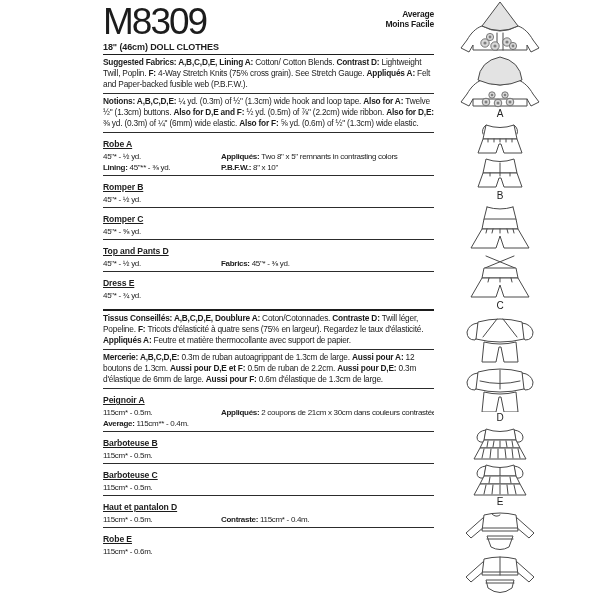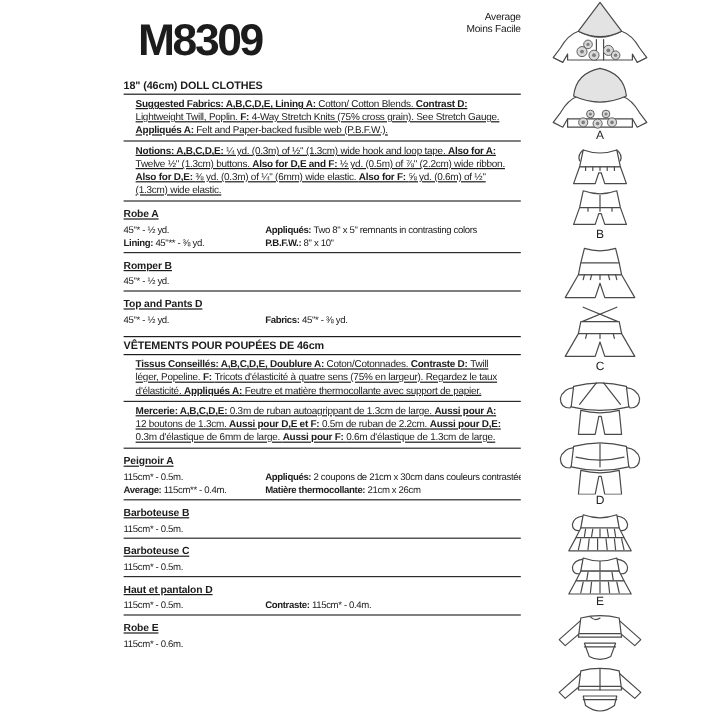--- a/index.html
+++ b/index.html
@@ -2,27 +2,27 @@
 <html><head>
 <meta charset="utf-8">
 <style>
   html,body{margin:0;padding:0;background:#ffffff;}
   .page{
     position:relative;width:600px;height:600px;background:#ffffff;overflow:hidden;
     font-family:"Liberation Sans","DejaVu Sans",sans-serif;color:#1c1c1c;
   }
   .main{position:absolute;left:103px;top:4px;width:331px;}
   .hdr{display:flex;justify-content:space-between;align-items:flex-start;}
-  .pnum{font-size:37px;font-weight:bold;letter-spacing:-2px;line-height:36px;margin:12px;}
-  .diff{text-align:right;font-weight:normal;font-size:8.5px;line-height:10px;padding-top:5px;letter-spacing:-0.2px;}
+  .pnum{font-size:37px;font-weight:normal;letter-spacing:-2px;line-height:36px;margin:0;}
+  .diff{text-align:right;font-weight:bold;font-size:8.5px;line-height:10px;padding-top:5px;letter-spacing:-0.2px;}
   .doc-title{font-weight:bold;font-size:9px;letter-spacing:-0.1px;margin-top:2px;padding-bottom:2px;}
   hr{border:none;border-top:1px solid #2c2c2c;margin:0;}
   hr.thick{border-top:1.6px solid #1d1d1d;}
   hr.fr-top{margin-top:8px;border-top:1.4px solid #1d1d1d;}
-  .para{font-size:8.3px;line-height:11px;letter-spacing:-0.2px;margin:2px 10px 3px;text-decoration:underline;}
+  .para{font-size:8.3px;line-height:11px;letter-spacing:-0.2px;margin:2px 0 3px;}
   .b{font-weight:bold;}
   .sec-name{font-weight:bold;font-size:8.6px;letter-spacing:-0.1px;text-decoration:underline;display:inline-block;margin:2px 0 0;line-height:11px;}
   .sec-rows{margin-bottom:2px;}
   .sec-row{display:flex;font-size:8px;line-height:11px;letter-spacing:-0.3px;}
   .cell.left{flex:0 0 118px;}
   .cell.right{flex:1;white-space:nowrap;overflow:hidden;}
   
   .art{position:absolute;left:435px;top:0;width:130px;display:flex;flex-direction:column;align-items:center;}
   .fig{display:flex;flex-direction:column;align-items:center;}
   .fig svg{display:block;}
@@ -75,55 +75,73 @@
     <hr>
     <div class="sec-name">Romper B</div>
     <div class="sec-rows">
             <div class="sec-row">
               <div class="cell left"><span>45"* - ½ yd.</span></div>
               <div class="cell right"></div>
             </div>
           </div>
   </div>
 
+  <div class="sec">
+    <hr>
+    <div class="sec-name">Romper C</div>
+    <div class="sec-rows">
+            <div class="sec-row">
+              <div class="cell left"><span>45"* - ⅝ yd.</span></div>
+              <div class="cell right"></div>
+            </div>
+          </div>
+  </div>
 
   <div class="sec">
     <hr>
     <div class="sec-name">Top and Pants D</div>
     <div class="sec-rows">
             <div class="sec-row">
               <div class="cell left"><span>45"* - ½ yd.</span></div>
               <div class="cell right"><span class="b">Fabrics: </span><span>45"* - ⅜ yd.</span></div>
             </div>
           </div>
   </div>
 
+  <div class="sec">
+    <hr>
+    <div class="sec-name">Dress E</div>
+    <div class="sec-rows">
+            <div class="sec-row">
+              <div class="cell left"><span>45"* - ¾ yd.</span></div>
+              <div class="cell right"></div>
+            </div>
+          </div>
+  </div>
 
 </div>
 
     <hr class="fr-top">
-    <div class="doc-title">VÊTEMENTS POUR POUPÉES DE 46cm</div>
     <hr class="thick">
 
     <p class="para"><span class="b">Tissus Conseillés: A,B,C,D,E, Doublure A: </span><span>Coton/Cotonnades. </span><span class="b">Contraste D: </span><span>Twill léger, Popeline. </span><span class="b">F: </span><span>Tricots d'élasticité à quatre sens (75% en largeur). Regardez le taux d'élasticité. </span><span class="b">Appliqués A: </span><span>Feutre et matière thermocollante avec support de papier.</span></p>
     <hr>
     <p class="para"><span class="b">Mercerie: A,B,C,D,E: </span><span>0.3m de ruban autoagrippant de 1.3cm de large. </span><span class="b">Aussi pour A: </span><span>12 boutons de 1.3cm. </span><span class="b">Aussi pour D,E et F: </span><span>0.5m de ruban de 2.2cm. </span><span class="b">Aussi pour D,E: </span><span>0.3m d'élastique de 6mm de large. </span><span class="b">Aussi pour F: </span><span>0.6m d'élastique de 1.3cm de large.</span></p>
 
     <div>
   <div class="sec">
     <hr>
     <div class="sec-name">Peignoir A</div>
     <div class="sec-rows">
             <div class="sec-row">
               <div class="cell left"><span>115cm* - 0.5m.</span></div>
               <div class="cell right"><span class="b">Appliqués: </span><span>2 coupons de 21cm x 30cm dans couleurs contrastées</span></div>
             </div>
             <div class="sec-row">
               <div class="cell left"><span class="b">Average: </span><span>115cm** - 0.4m.</span></div>
-              <div class="cell right"><span class="b">Matière thermocollante: </span><span>21cm x 26cm</span></div>
             </div>
           </div>
   </div>
 
   <div class="sec">
     <hr>
     <div class="sec-name">Barboteuse B</div>
     <div class="sec-rows">
             <div class="sec-row">
               <div class="cell left"><span>115cm* - 0.5m.</span></div>

